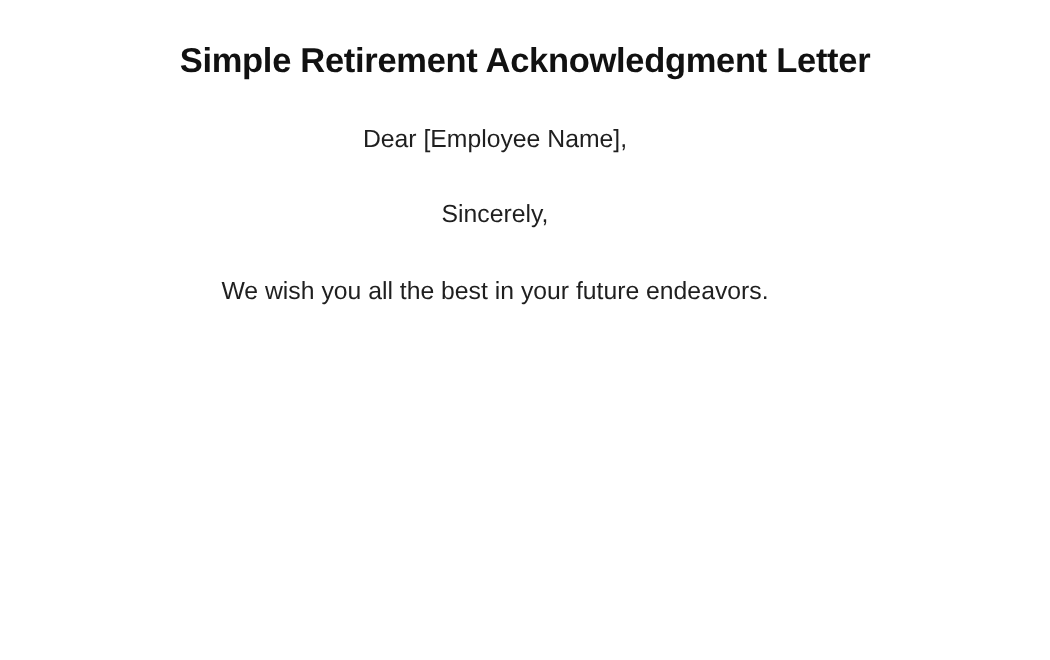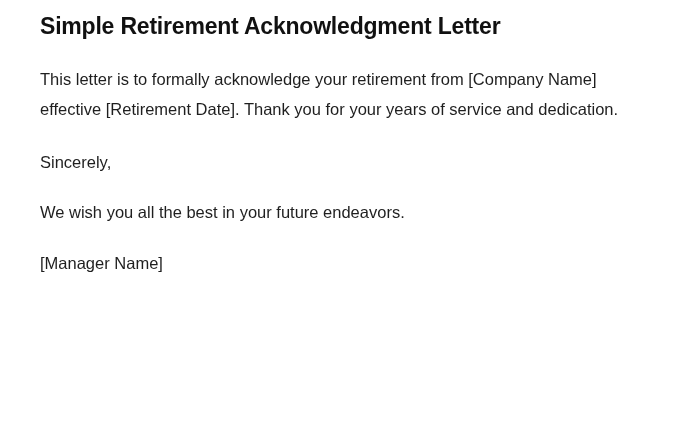--- a/index.html
+++ b/index.html
@@ -11,21 +11,22 @@
     height: 440px;
     background: #ffffff;
     font-family: "Liberation Sans", sans-serif;
     color: #1a1a1a;
     overflow: hidden;
   }
   .letter {
     box-sizing: border-box;
     width: 700px;
     height: 440px;
-    padding: 12px 40px 0 40px;
+    padding: 26px 40px 0 40px;
+    text-align: center;
   }
   .letter-title {
     font-size: 23px;
     font-weight: bold;
     line-height: 1.3;
     letter-spacing: -0.2px;
     color: #111111;
     margin: 0 0 22px 0;
   }
   .letter-para {
@@ -41,17 +42,16 @@
   }
   .letter-para.last {
     margin-bottom: 0;
   }
 </style>
 </head>
 <body>
 
 <div class="letter">
   <h1 class="letter-title">Simple Retirement Acknowledgment Letter</h1>
-  <p class="letter-para">This letter is to formally acknowledge your retirement from [Company Name] effective [Retirement Date]. Thank you for your years of service and dedication.</p>
+  <p class="letter-para tight">Dear [Employee Name],</p>
   <p class="letter-para tight">Sincerely,</p>
   <p class="letter-para tight">We wish you all the best in your future endeavors.</p>
-  <p class="letter-para last">[Manager Name]</p>
 </div>
 
 </body></html>

